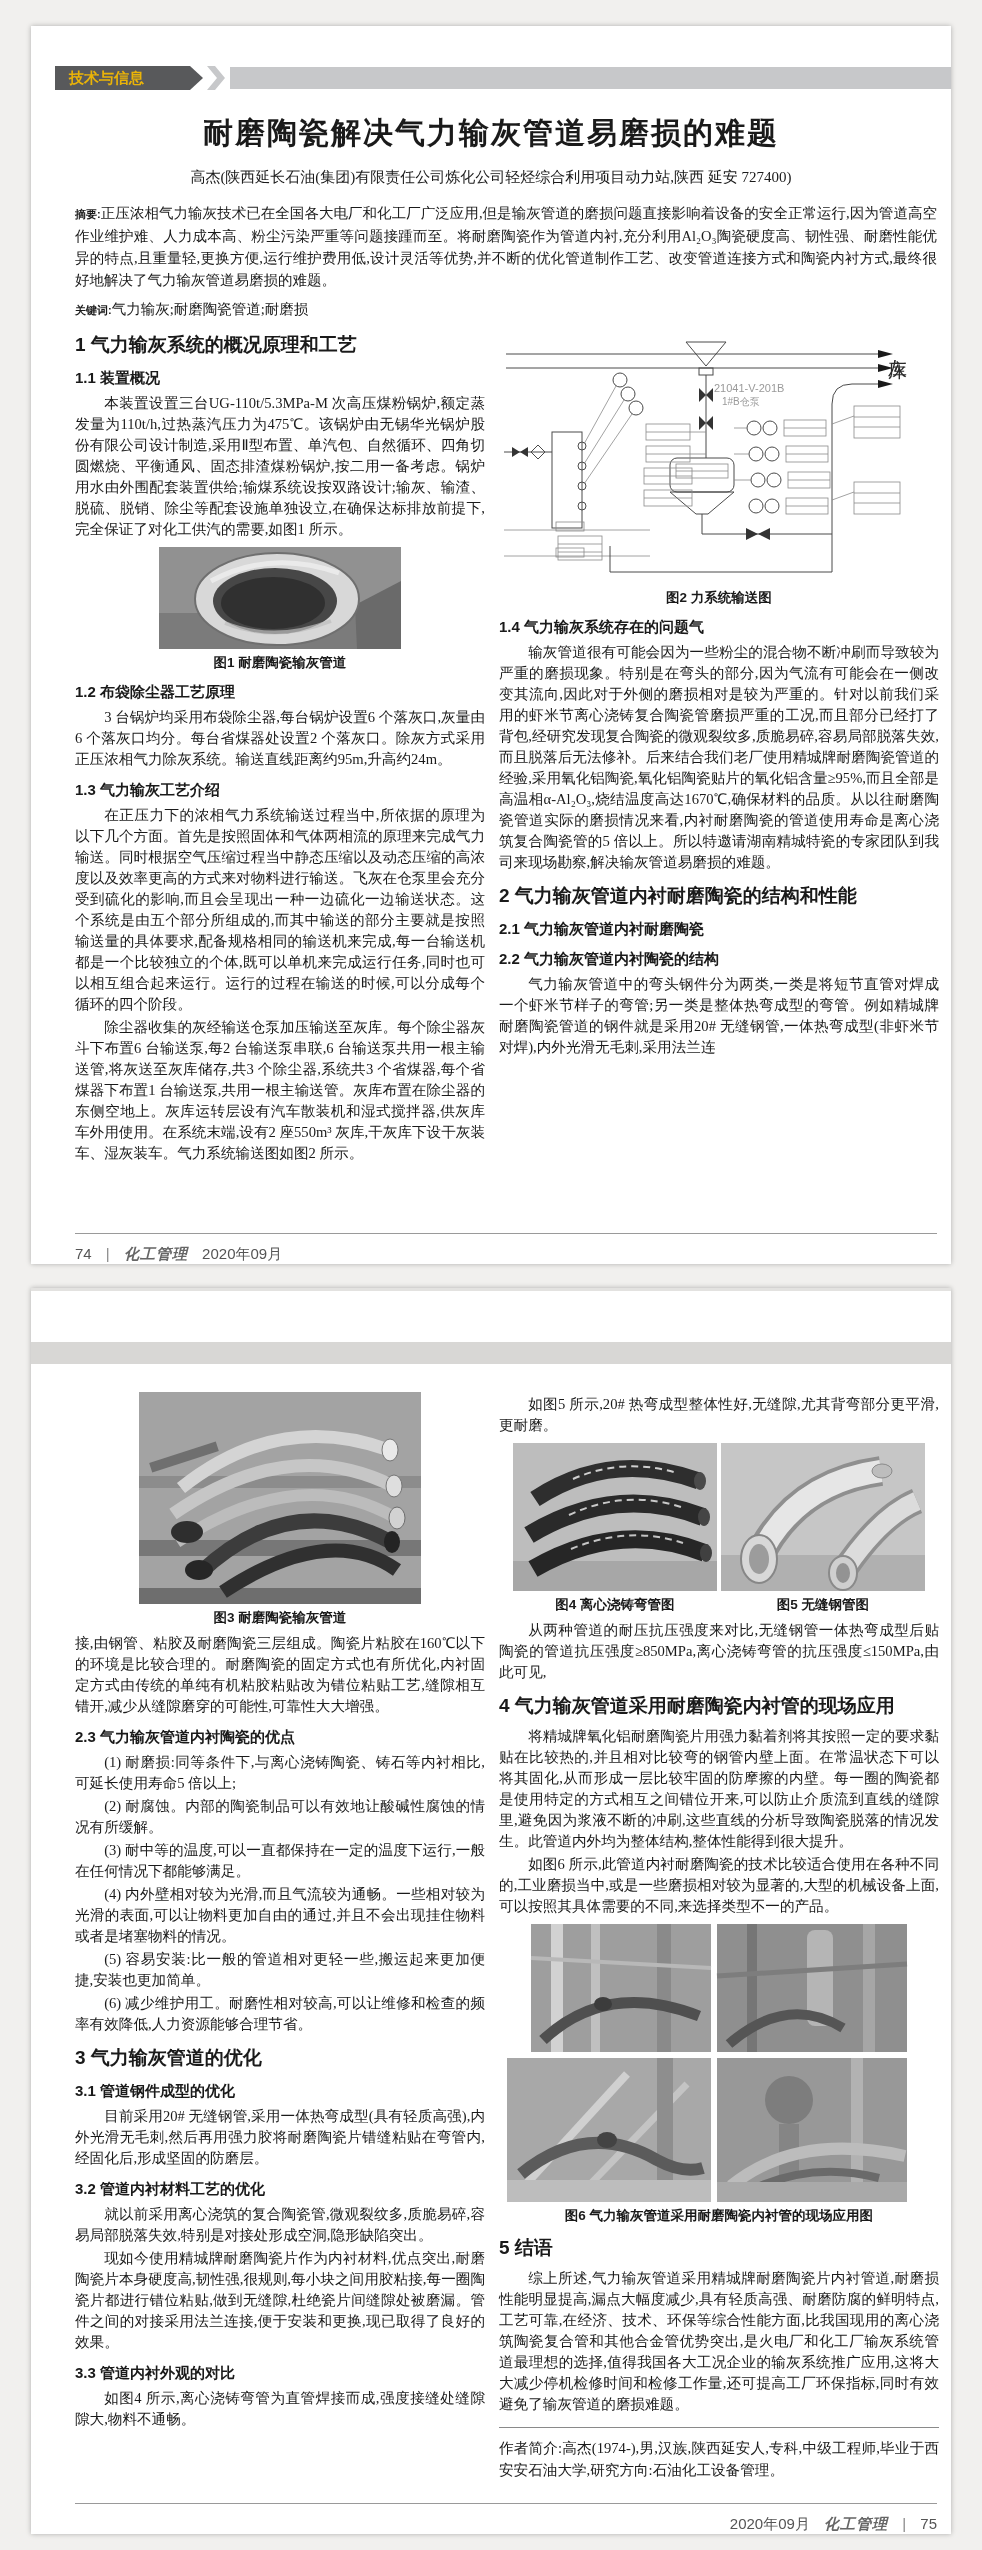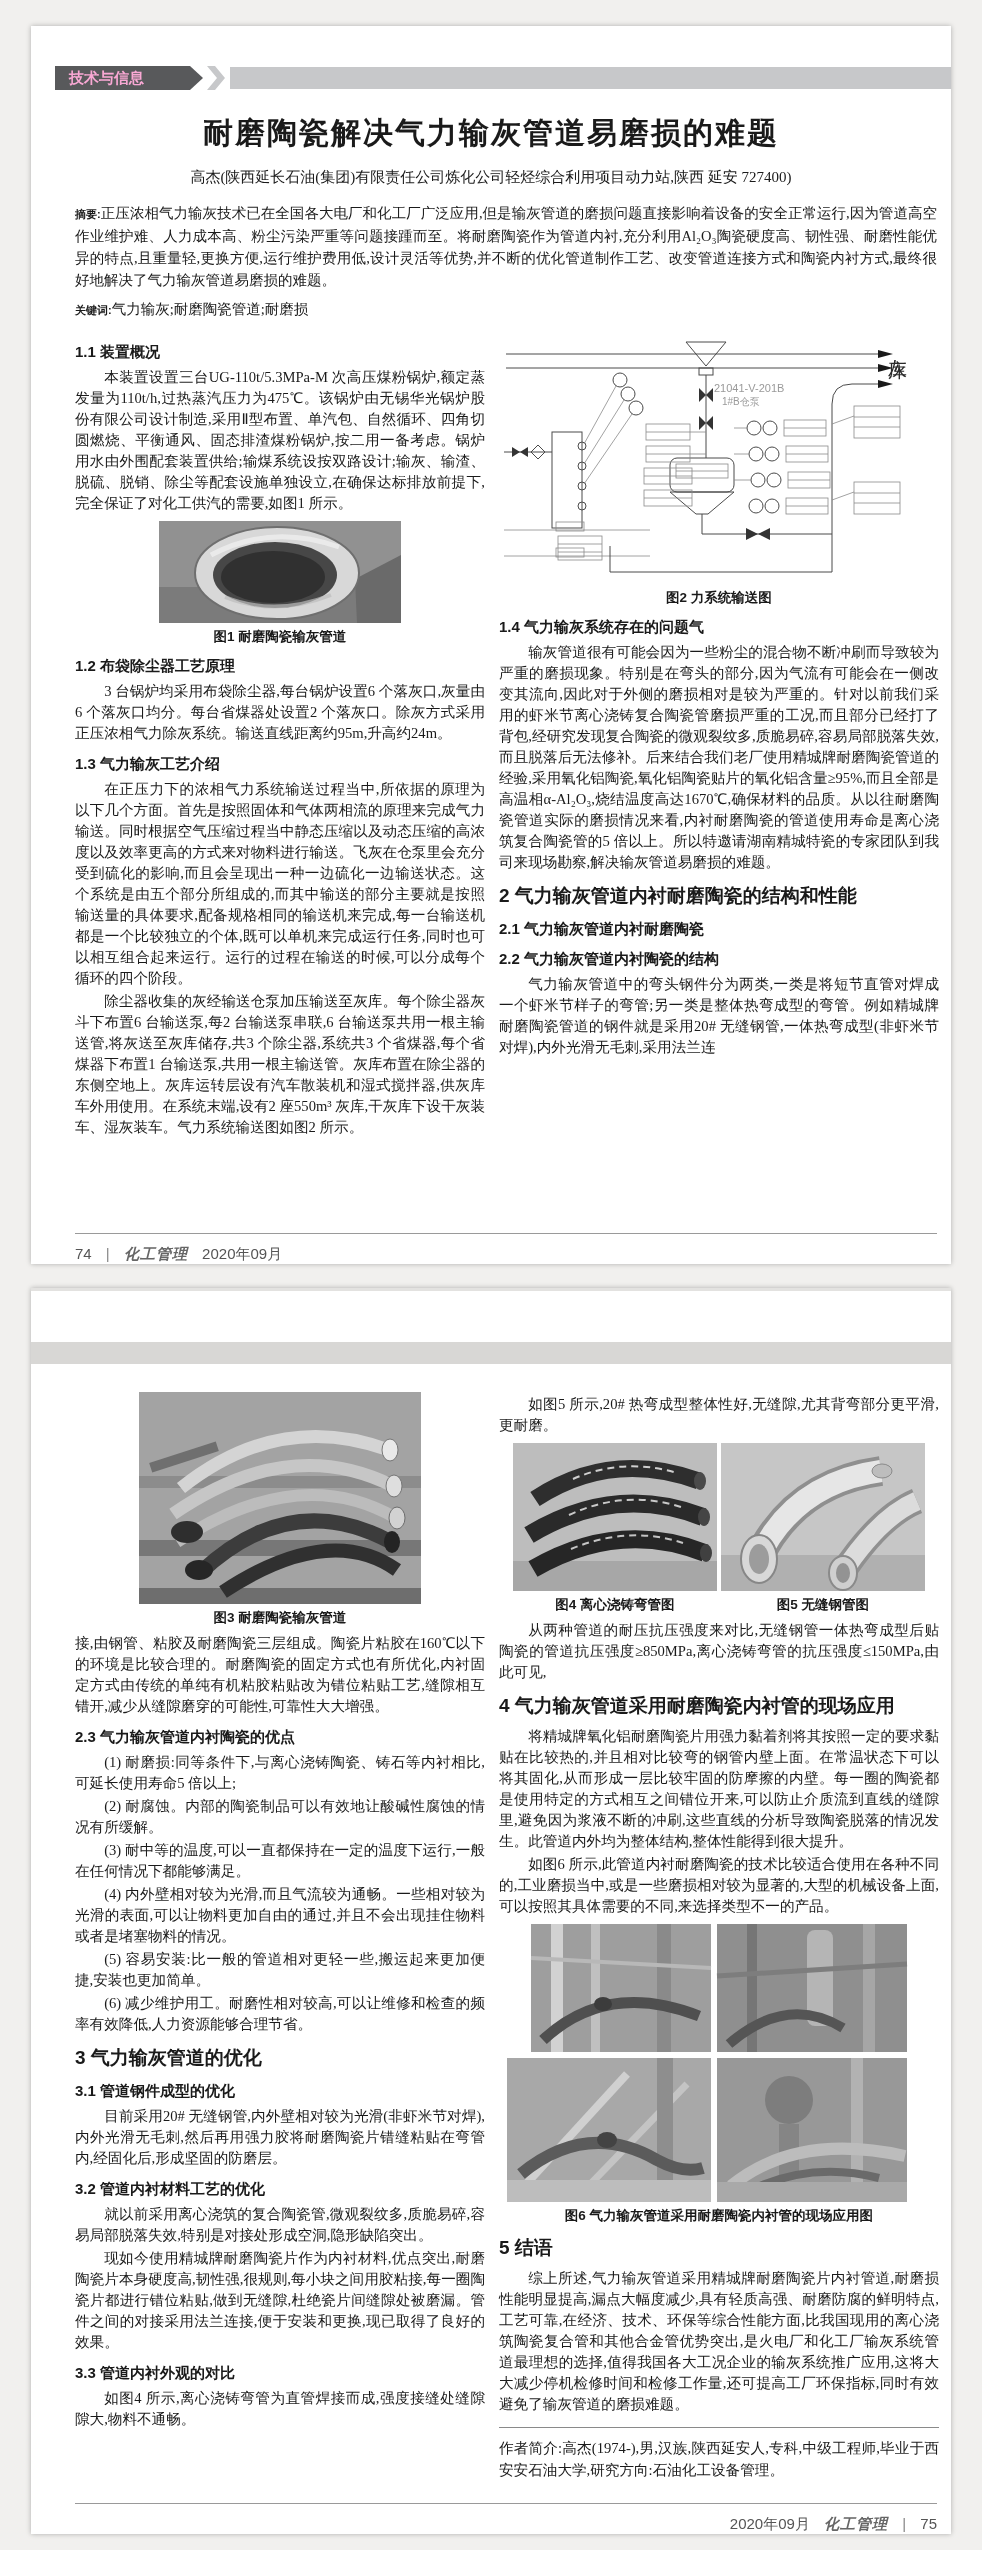--- a/index.html
+++ b/index.html
@@ -14,21 +14,21 @@
     position:absolute; left:31px; width:920px; background:#ffffff;
     box-shadow:0 0 5px rgba(0,0,0,.28);
     overflow:hidden;
   }
   .page1 { top:26px; height:1238px; }
   .page2 { top:1288px; height:1246px; }
 
   
   .tagrow { position:absolute; top:40px; left:24px; right:0; height:24px; display:flex; align-items:center; }
   .tag {
-    background:#58595b; color:#f9a8d4; height:24px; width:148px;
+    background:#58595b; color:#eab308; height:24px; width:148px;
     font:bold 15px/24px "Liberation Sans", sans-serif;
     padding-left:14px; box-sizing:border-box;
     clip-path:polygon(0 0, calc(100% - 13px) 0, 100% 50%, calc(100% - 13px) 100%, 0 100%);
   }
   .tagchev {
     width:18px; height:24px; margin-left:4px; background:#c7c8ca;
     clip-path:polygon(0 0, 8px 0, 18px 50%, 8px 100%, 0 100%, 10px 50%);
   }
   .tagbar { flex:1; height:22px; background:#c7c8ca; margin-left:5px; }
 
@@ -101,20 +101,21 @@
   <div class="abstract">
     <b>摘要:</b><span>正压浓相气力输灰技术已在全国各大电厂和化工厂广泛应用,但是输灰管道的磨损问题直接影响着设备的安全正常运行,因为管道高空作业维护难、人力成本高、粉尘污染严重等问题接踵而至。将耐磨陶瓷作为管道内衬,充分利用Al₂O₃陶瓷硬度高、韧性强、耐磨性能优异的特点,且重量轻,更换方便,运行维护费用低,设计灵活等优势,并不断的优化管道制作工艺、改变管道连接方式和陶瓷内衬方式,最终很好地解决了气力输灰管道易磨损的难题。</span>
   </div>
   <div class="kws">
     <b>关键词:</b><span>气力输灰;耐磨陶瓷管道;耐磨损</span>
   </div>
 
   <div class="cols">
 
     <div class="colL">
+      <div class="h1sec" style="margin-top:0">1 气力输灰系统的概况原理和工艺</div>
       <div class="h2sec">1.1 装置概况</div>
       <p class="body">本装置设置三台UG-110t/5.3MPa-M 次高压煤粉锅炉,额定蒸发量为110t/h,过热蒸汽压力为475℃。该锅炉由无锡华光锅炉股份有限公司设计制造,采用Ⅱ型布置、单汽包、自然循环、四角切圆燃烧、平衡通风、固态排渣煤粉锅炉,按二用一备考虑。锅炉用水由外围配套装置供给;输煤系统设按双路设计;输灰、输渣、脱硫、脱销、除尘等配套设施单独设立,在确保达标排放前提下,完全保证了对化工供汽的需要,如图1 所示。</p>
 
       <div class="figwrap">
         <svg width="242" height="102" viewBox="0 0 242 102">
           <rect x="0" y="0" width="242" height="102" fill="#919191"></rect>
           <rect x="0" y="66" width="242" height="36" fill="#7b7b7b"></rect>
           <polygon points="196,58 242,34 242,102 198,102" fill="#6a6a6a"></polygon>
           <ellipse cx="118" cy="52" rx="82" ry="46" fill="#d8d8d8" stroke="#6f6f6f" stroke-width="2"></ellipse>
           <ellipse cx="116" cy="54" rx="62" ry="33" fill="#474747"></ellipse>
@@ -283,21 +284,21 @@
       <p class="body noind">接,由钢管、粘胶及耐磨陶瓷三层组成。陶瓷片粘胶在160℃以下的环境是比较合理的。耐磨陶瓷的固定方式也有所优化,内衬固定方式由传统的单纯有机粘胶粘贴改为错位粘贴工艺,缝隙相互错开,减少从缝隙磨穿的可能性,可靠性大大增强。</p>
       <div class="h2sec">2.3 气力输灰管道内衬陶瓷的优点</div>
       <p class="body">(1) 耐磨损:同等条件下,与离心浇铸陶瓷、铸石等内衬相比,可延长使用寿命5 倍以上;</p>
       <p class="body">(2) 耐腐蚀。内部的陶瓷制品可以有效地让酸碱性腐蚀的情况有所缓解。</p>
       <p class="body">(3) 耐中等的温度,可以一直都保持在一定的温度下运行,一般在任何情况下都能够满足。</p>
       <p class="body">(4) 内外壁相对较为光滑,而且气流较为通畅。一些相对较为光滑的表面,可以让物料更加自由的通过,并且不会出现挂住物料或者是堵塞物料的情况。</p>
       <p class="body">(5) 容易安装:比一般的管道相对更轻一些,搬运起来更加便捷,安装也更加简单。</p>
       <p class="body">(6) 减少维护用工。耐磨性相对较高,可以让维修和检查的频率有效降低,人力资源能够合理节省。</p>
       <div class="h1sec">3 气力输灰管道的优化</div>
       <div class="h2sec">3.1 管道钢件成型的优化</div>
-      <p class="body">目前采用20# 无缝钢管,内外壁相对较为光滑(非虾米节对焊),内外光滑无毛刺,然后再用强力胶将耐磨陶瓷片错缝粘贴在弯管内,经固化后,形成坚固的防磨层。</p>
+      <p class="body">目前采用20# 无缝钢管,采用一体热弯成型(具有轻质高强),内外光滑无毛刺,然后再用强力胶将耐磨陶瓷片错缝粘贴在弯管内,经固化后,形成坚固的防磨层。</p>
       <div class="h2sec">3.2 管道内衬材料工艺的优化</div>
       <p class="body">就以前采用离心浇筑的复合陶瓷管,微观裂纹多,质脆易碎,容易局部脱落失效,特别是对接处形成空洞,隐形缺陷突出。</p>
       <p class="body">现如今使用精城牌耐磨陶瓷片作为内衬材料,优点突出,耐磨陶瓷片本身硬度高,韧性强,很规则,每小块之间用胶粘接,每一圈陶瓷片都进行错位粘贴,做到无缝隙,杜绝瓷片间缝隙处被磨漏。管件之间的对接采用法兰连接,便于安装和更换,现已取得了良好的效果。</p>
       <div class="h2sec">3.3 管道内衬外观的对比</div>
       <p class="body">如图4 所示,离心浇铸弯管为直管焊接而成,强度接缝处缝隙隙大,物料不通畅。</p>
     </div>
 
     <div class="colR">
       <p class="body" style="margin-top:2px">如图5 所示,20# 热弯成型整体性好,无缝隙,尤其背弯部分更平滑,更耐磨。</p>
 

